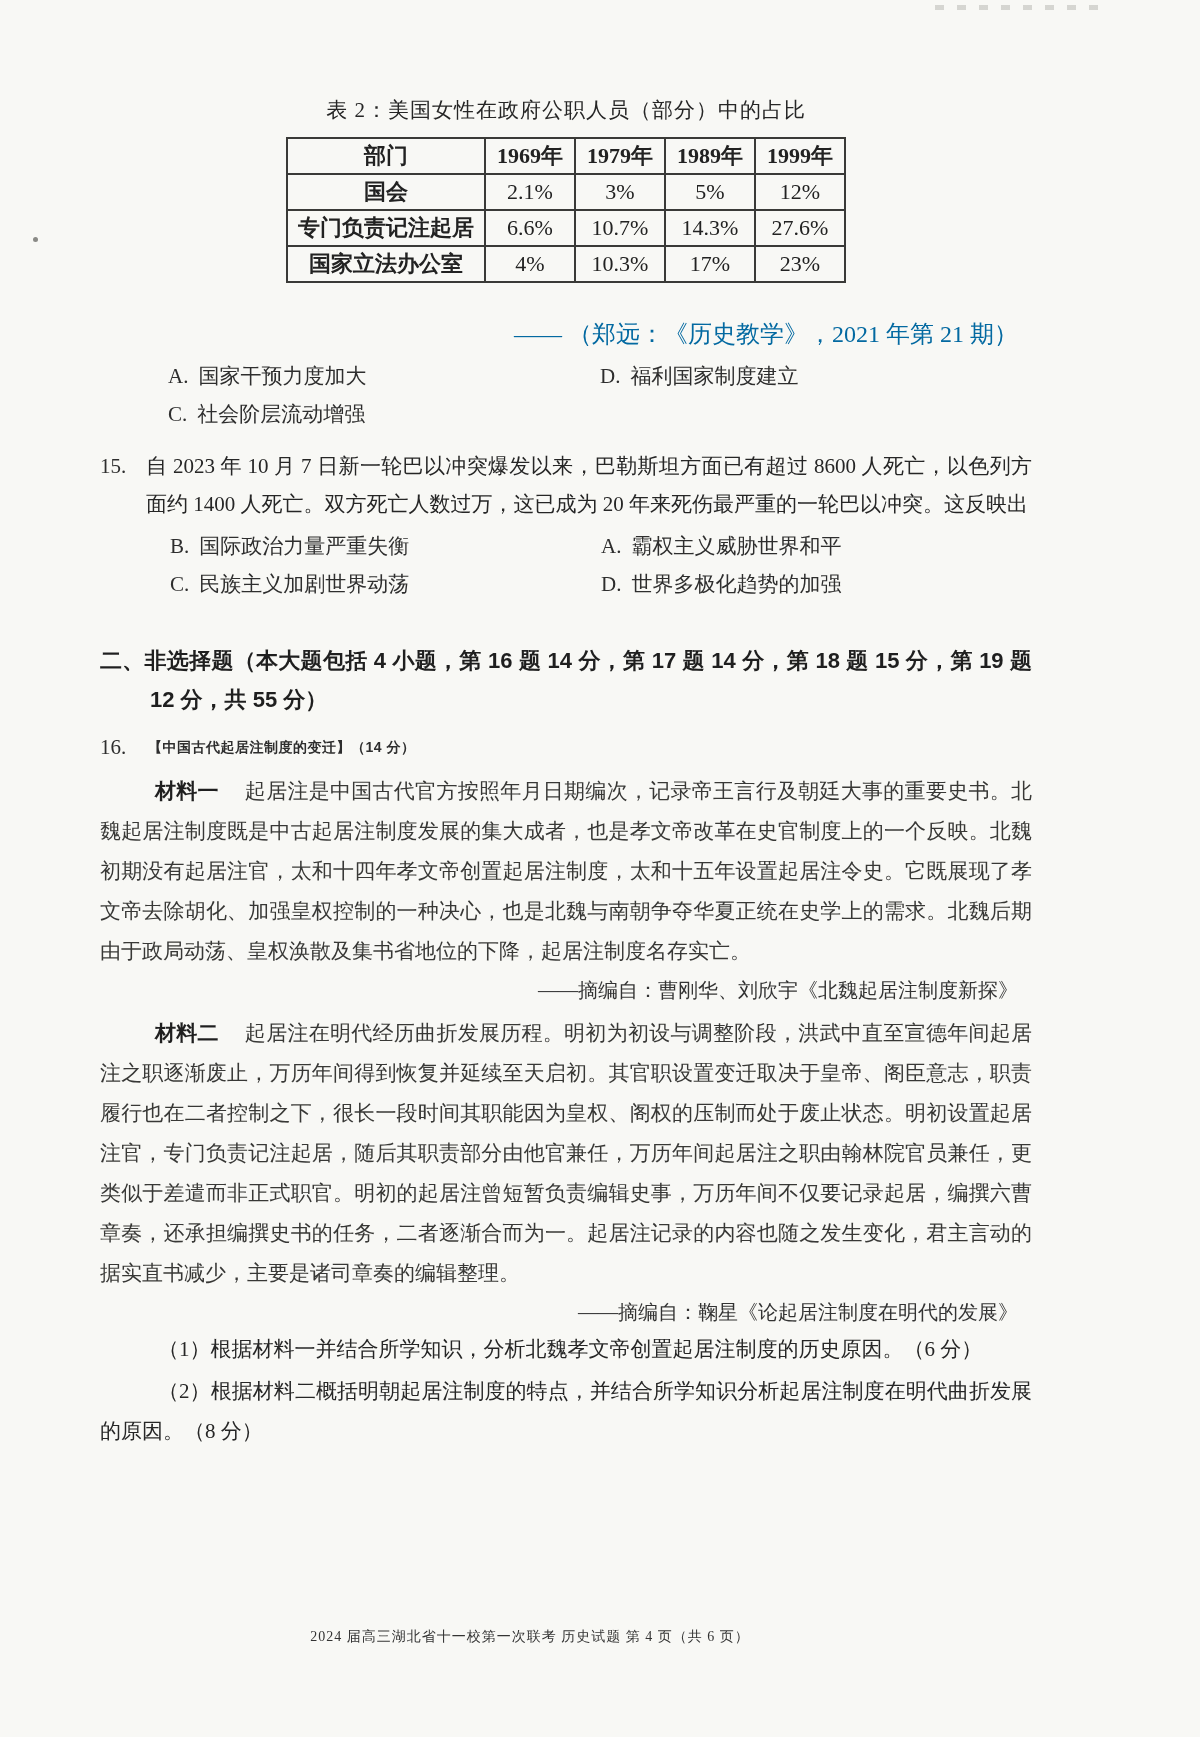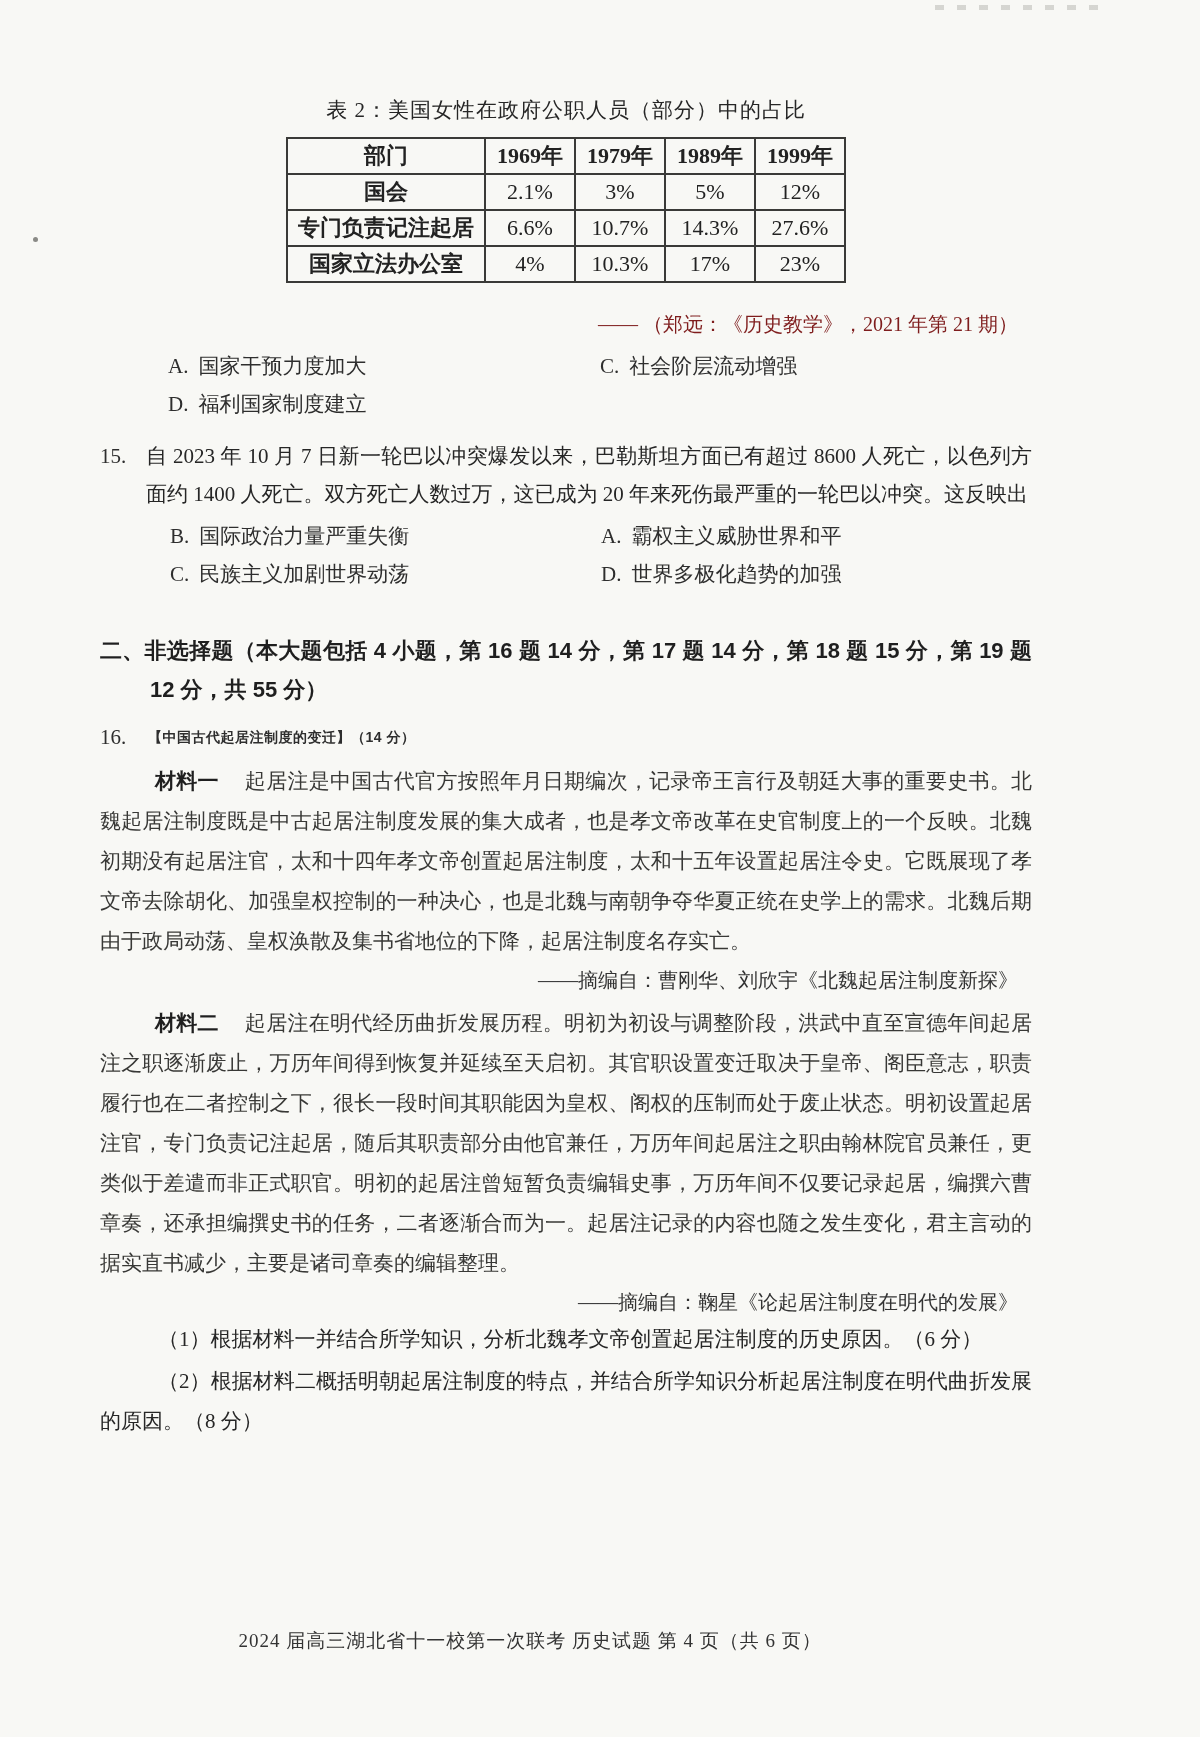--- a/index.html
+++ b/index.html
@@ -43,22 +43,22 @@
   table.stats td, table.stats th {
     border: 2px solid #3a3a38;
     text-align: center; padding: 2px 10px;
     height: 25px; font-weight: 400;
   }
   table.stats th { font-weight: 700; }
   table.stats td.rowhead { font-weight: 700; min-width: 128px; }
   table.stats td, table.stats th { min-width: 68px; }
 
   .source-line {
-    text-align: right; font-size: 20px; color: #7f1d1d;
-    padding-right: 14px; margin-top: 26px; line-height: 30px;
+    text-align: right; font-size: 24px; color: #0369a1;
+    padding-right: 14px; margin-top: 36px; line-height: 30px;
   }
   .source-kai { font-size: 20px; color: #333; }
 
   .opts {
     display: grid; grid-template-columns: 1fr 1fr;
     padding-left: 68px; margin-top: 10px;
     font-size: 21px; line-height: 34px; row-gap: 4px;
   }
   .opt .lbl { margin-right: 10px; }
 
@@ -89,21 +89,21 @@
   }
   .material .mlabel { margin-right: 26px; text-indent: 0; color: #1f1f1f; }
 
   .subq {
     font-size: 21px; line-height: 40px; text-align: justify;
     text-indent: 58px; margin-top: 2px; color: #262626;
   }
 
   .footer {
     position: absolute; top: 1628px; left: 0; width: 1060px;
-    text-align: center; font-size: 19px; color: #333; letter-spacing: 1px;
+    text-align: center; font-size: 14px; color: #333; letter-spacing: 1px;
   }
 </style>
 </head>
 <body>
 
 <div class="page">
   <div class="artifact-top"></div>
   <div class="artifact-dot"></div>
 
   <div class="content">
@@ -141,22 +141,22 @@
             <td>23%</td>
           </tr>
         </tbody>
       </table>
     </div>
 
     <div class="source-line">—— （郑远：《历史教学》，2021 年第 21 期）</div>
 
     <div class="opts">
       <div class="opt"><span class="lbl">A.</span><span>国家干预力度加大</span></div>
+      <div class="opt"><span class="lbl">D.</span><span>福利国家制度建立</span></div>
       <div class="opt"><span class="lbl">C.</span><span>社会阶层流动增强</span></div>
-      <div class="opt"><span class="lbl">D.</span><span>福利国家制度建立</span></div>
     </div>
 
     <div class="question">
       <span class="qnum">15.</span>
       <div class="qstem">自 2023 年 10 月 7 日新一轮巴以冲突爆发以来，巴勒斯坦方面已有超过 8600 人死亡，以色列方面约 1400 人死亡。双方死亡人数过万，这已成为 20 年来死伤最严重的一轮巴以冲突。这反映出</div>
       <div class="opts">
         <div class="opt"><span class="lbl">B.</span><span>国际政治力量严重失衡</span></div>
         <div class="opt"><span class="lbl">A.</span><span>霸权主义威胁世界和平</span></div>
         <div class="opt"><span class="lbl">C.</span><span>民族主义加剧世界动荡</span></div>
         <div class="opt"><span class="lbl">D.</span><span>世界多极化趋势的加强</span></div>

